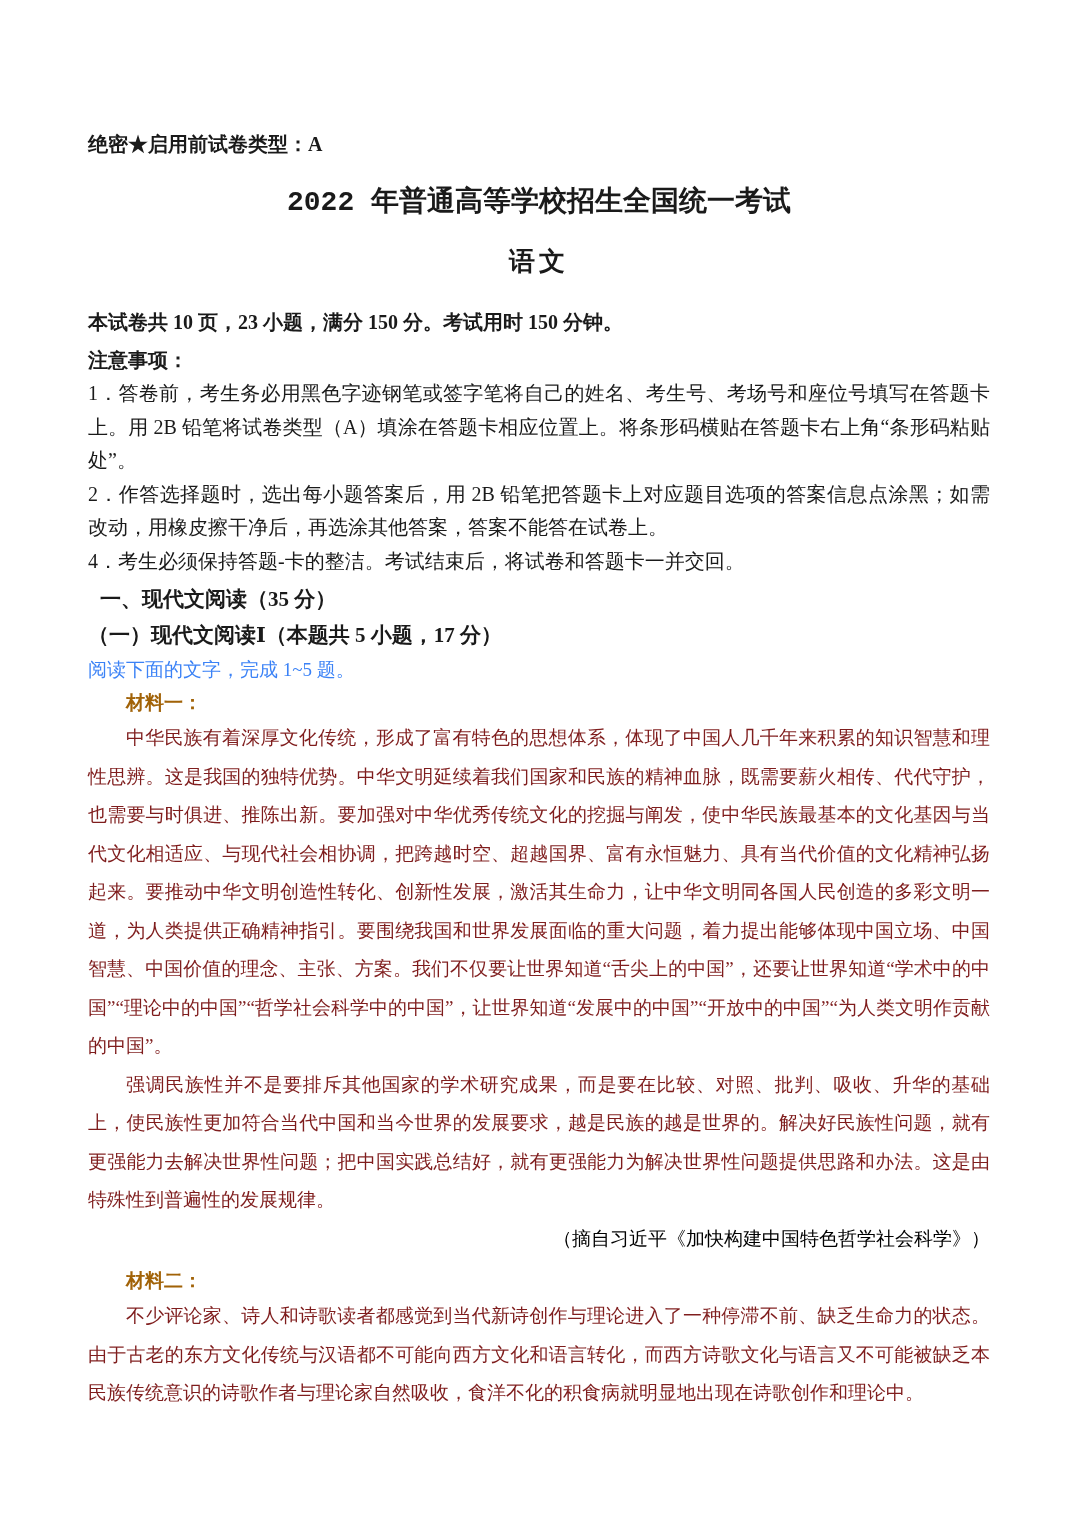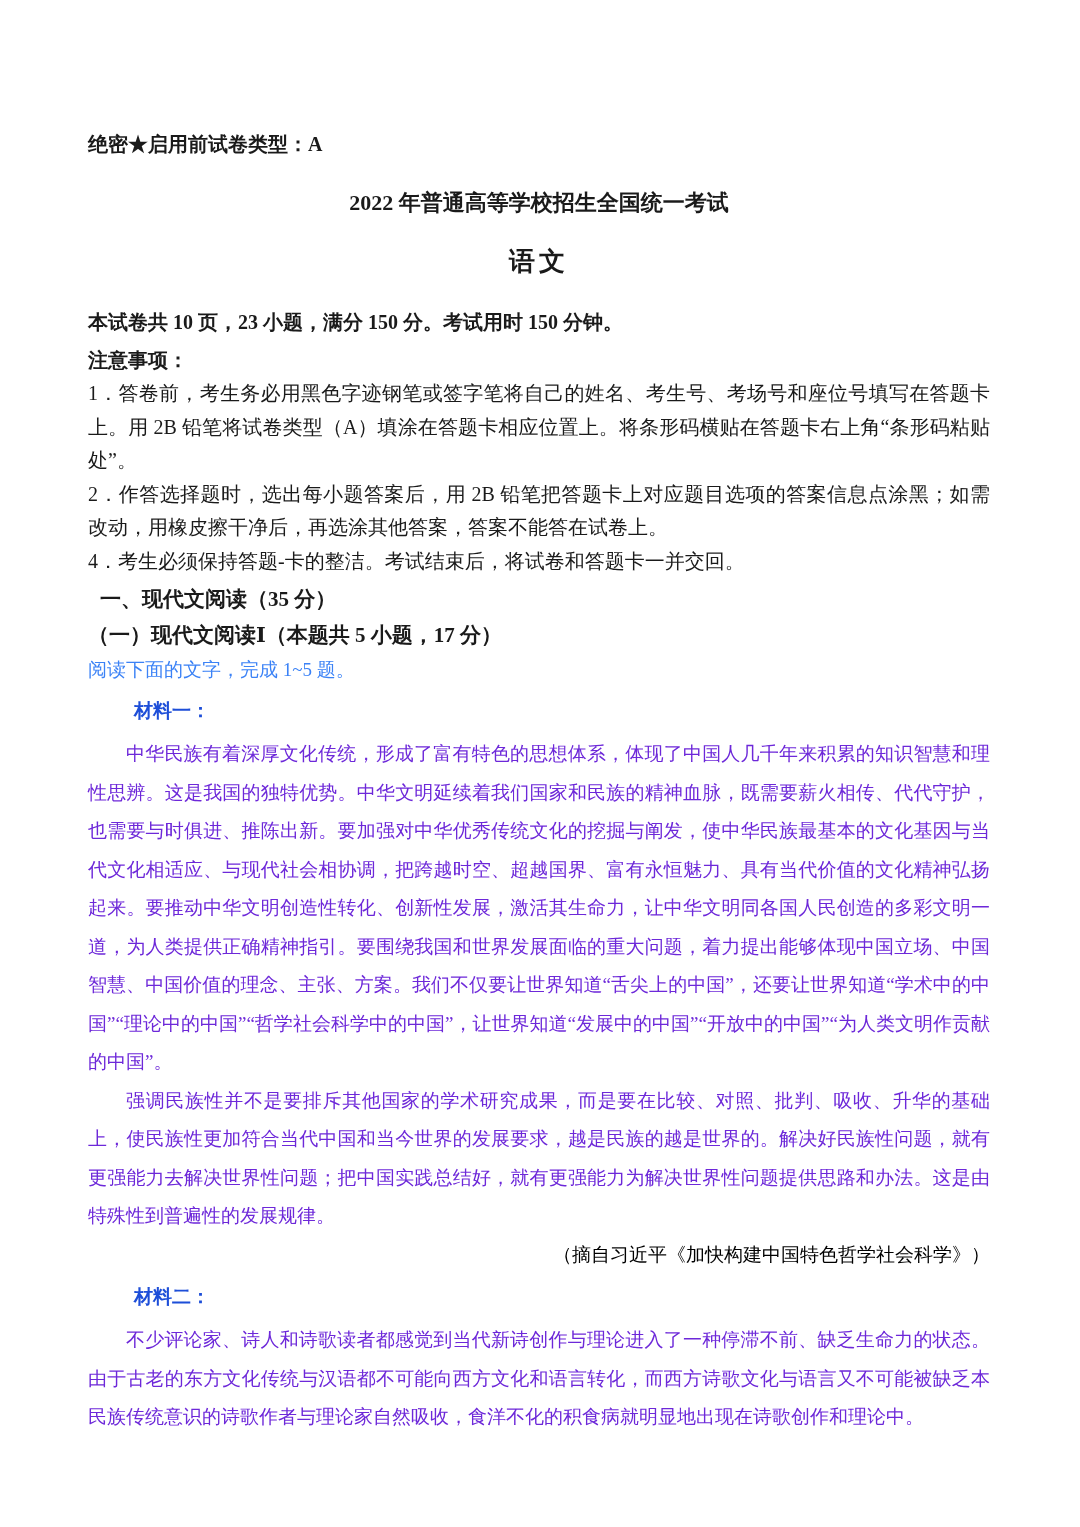--- a/index.html
+++ b/index.html
@@ -18,25 +18,26 @@
     padding: 131px 90px 0 88px;
     overflow: hidden;
   }
   .security-line {
     font-size: 20px;
     font-weight: bold;
     margin: 0;
     line-height: 26px;
   }
   .exam-title {
-    font-size: 22px;
+    font-size: 28px;
     font-weight: bold;
     text-align: center;
     margin: 28px 0 12px 0;
     line-height: 36px;
+    font-family: Liberation Mono, monospace;
   }
   .exam-subject {
     font-size: 26px;
     font-weight: bold;
     text-align: center;
     letter-spacing: 4px;
     margin: 24px 0 15px 0;
     line-height: 34px;
   }
   .exam-info {
@@ -73,33 +74,33 @@
   .reading-instruction {
     font-size: 19px;
     font-weight: normal;
     margin: 0;
     line-height: 33px;
     color: #3b82f6;
   }
   .material-label {
     font-size: 19px;
     font-weight: bold;
-    margin: 8px;
+    margin: 0;
     line-height: 33px;
     text-indent: 2em;
-    color: #1d4ed8;
+    color: #a16207;
   }
   .body-para {
     font-size: 19px;
     font-weight: normal;
     margin: 0;
     line-height: 38.5px;
     text-indent: 2em;
     text-align: justify;
-    color: #6d28d9;
+    color: #7f1d1d;
   }
   .attribution {
     font-size: 19px;
     font-weight: normal;
     margin: 0;
     line-height: 38.5px;
     text-align: right;
     color: #000000;
   }
   .material2-label {

